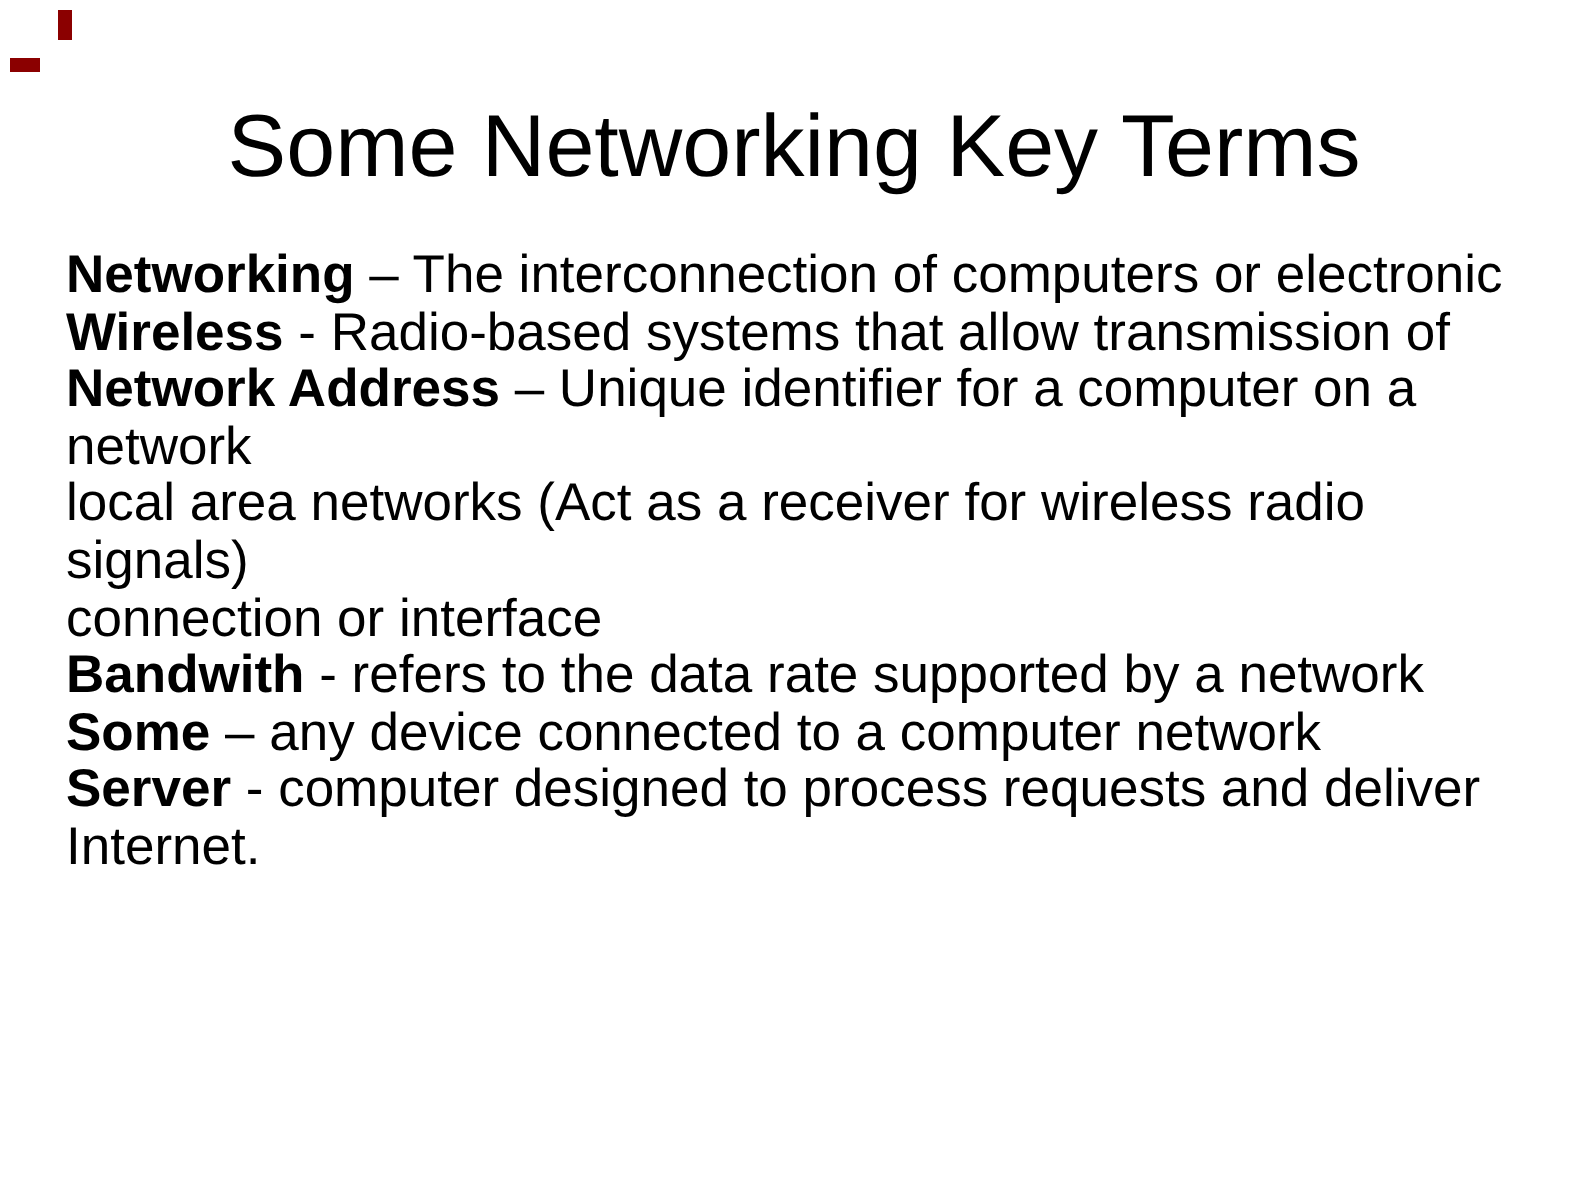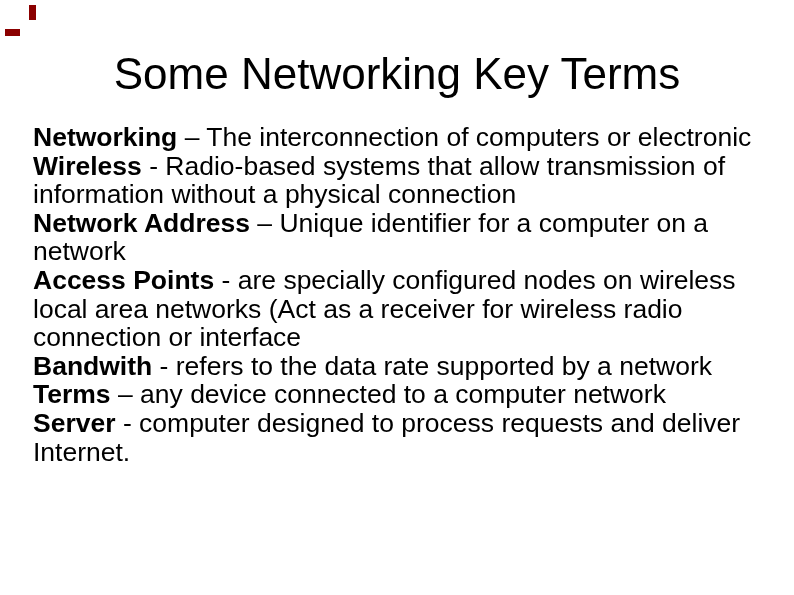--- a/index.html
+++ b/index.html
@@ -64,25 +64,24 @@
 <div class="slide">
 
   <div class="corner-mark vertical" style="background: rgb(139, 0, 0);"></div>
   <div class="corner-mark horizontal" style="background: rgb(139, 0, 0);"></div>
 
   <h1 class="slide-title">Some Networking Key Terms</h1>
 
   <div class="definitions">
     <div class="def-line"><b>Networking</b><span> – The interconnection of computers or electronic</span></div>
     <div class="def-line"><b>Wireless</b><span> - Radio-based systems that allow transmission of</span></div>
-    <div class="def-line"><span>information without a physical connection</span></div>
     <div class="def-line"><b>Network Address</b><span> – Unique identifier for a computer on a</span></div>
     <div class="def-line"><span>network</span></div>
-    <div class="def-line"><b>Access Points</b><span> - are specially configured nodes on wireless</span></div>
     <div class="def-line"><span>local area networks (Act as a receiver for wireless radio</span></div>
+    <div class="def-line"><span>signals)</span></div>
     <div class="def-line"><span>connection or interface</span></div>
     <div class="def-line"><b>Bandwith</b><span> - refers to the data rate supported by a network</span></div>
-    <div class="def-line"><b>Terms</b><span> – any device connected to a computer network</span></div>
+    <div class="def-line"><b>Some</b><span> – any device connected to a computer network</span></div>
     <div class="def-line"><b>Server</b><span> - computer designed to process requests and deliver</span></div>
     <div class="def-line"><span>Internet.</span></div>
   </div>
 
 </div>
 
 </body></html>

